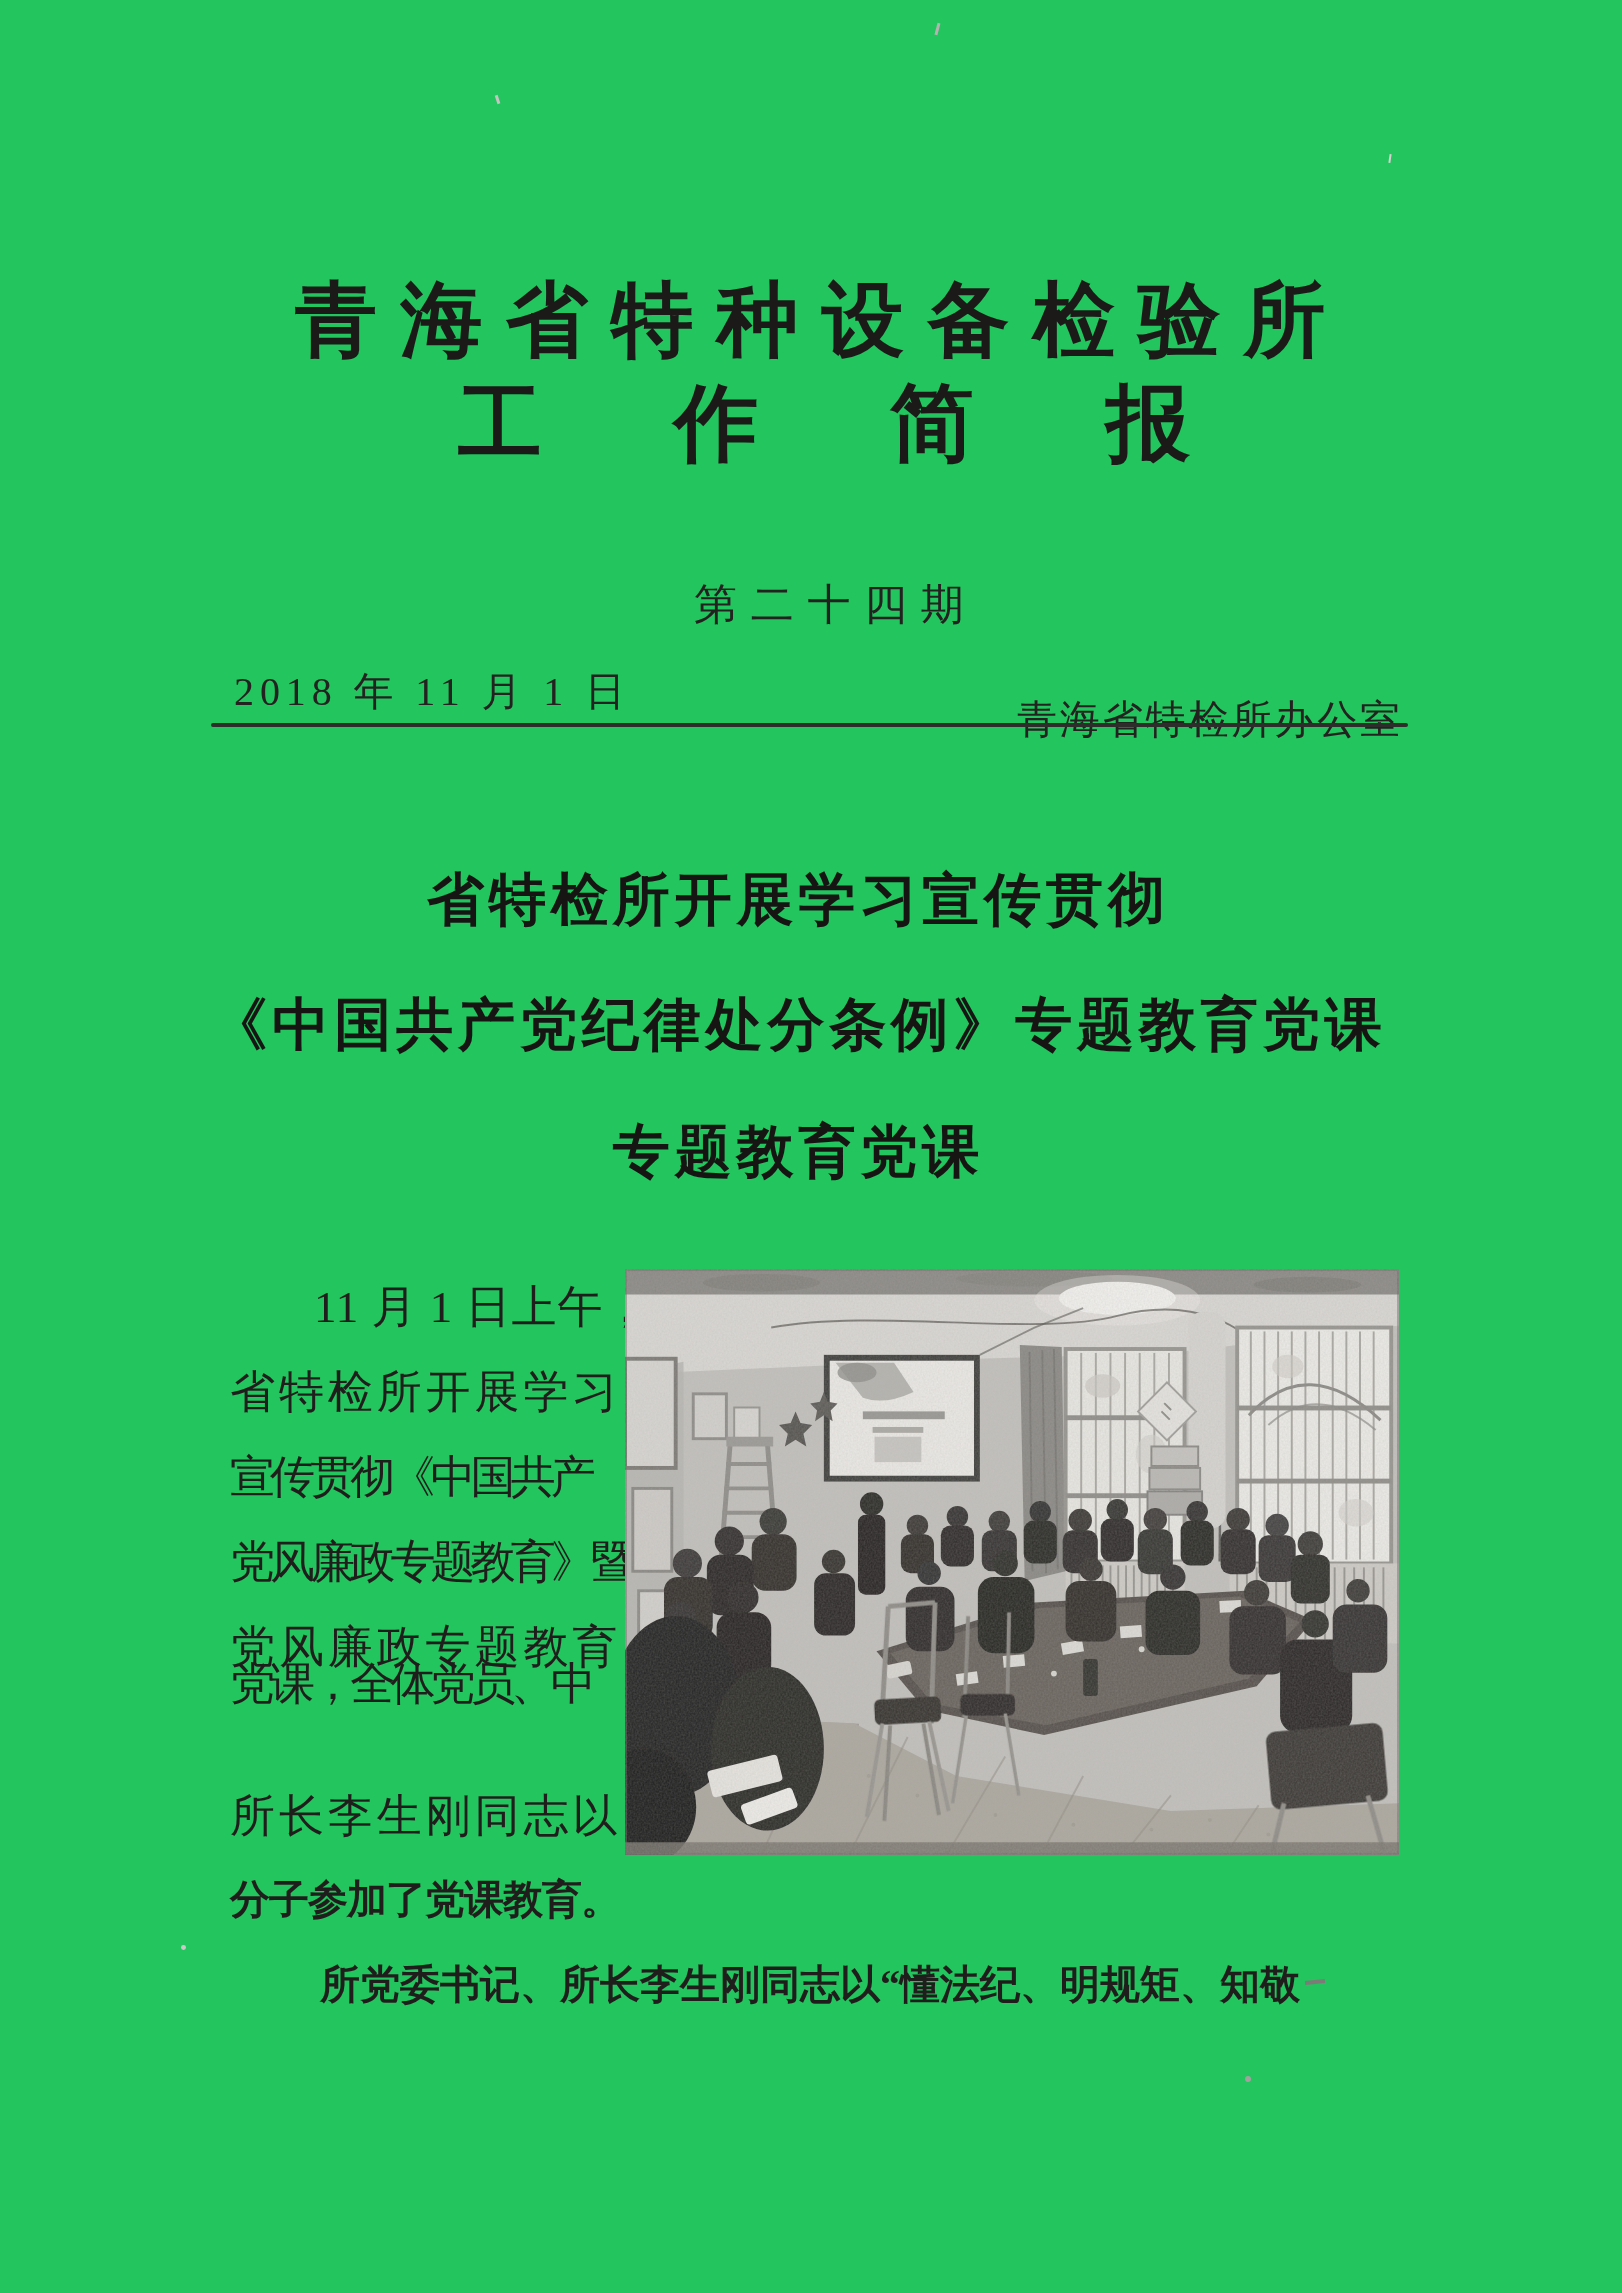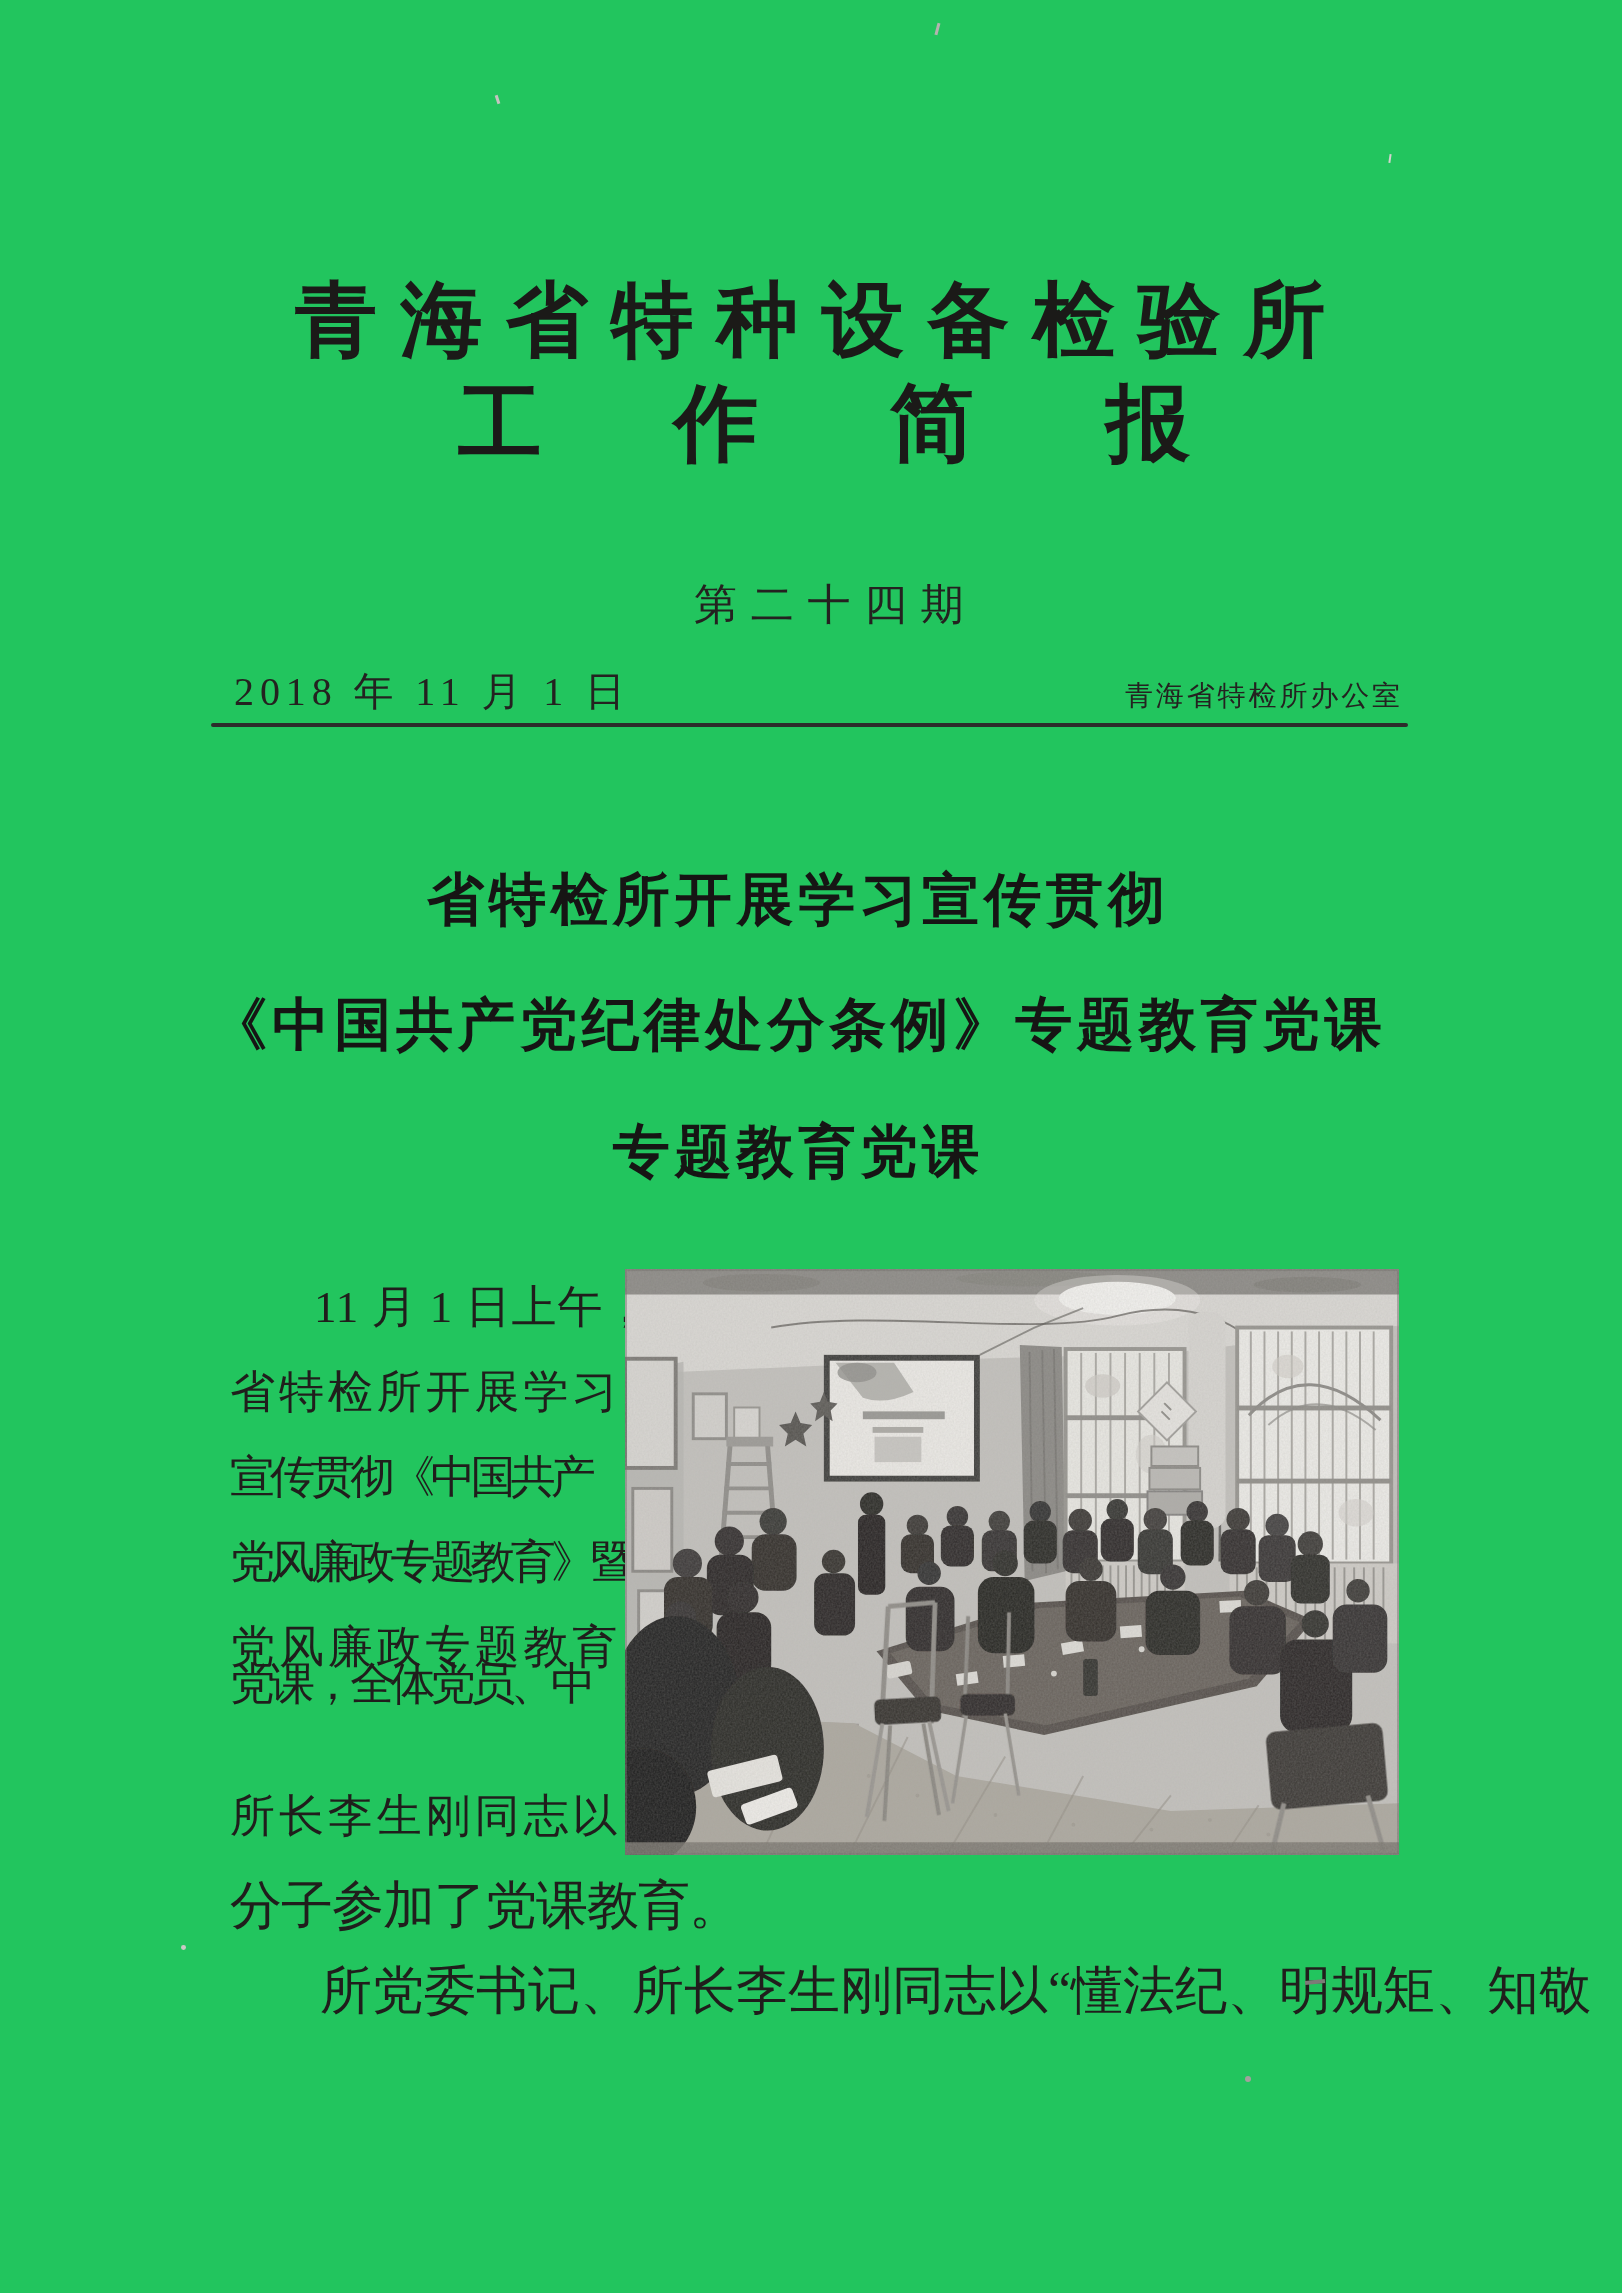--- a/index.html
+++ b/index.html
@@ -6,32 +6,32 @@
   .sheet{
     position:relative;width:1623px;height:2294px;margin:0 auto;
     background:#22c55e;overflow:hidden;
     font-family:"Liberation Serif","DejaVu Serif",serif;color:#21201d;
   }
   .abs{position:absolute;line-height:1;white-space:nowrap;}
   .mast1{left:295px;top:280px;font-size:82px;font-weight:700;letter-spacing:23.4px;color:#1b1a18;}
   .mast2{left:458px;top:382px;font-size:84px;font-weight:700;letter-spacing:132px;color:#1b1a18;}
   .issue{left:694px;top:583px;font-size:43px;letter-spacing:13.7px;color:#242220;}
   .date{left:234px;top:672px;font-size:40px;letter-spacing:5.9px;color:#242220;}
-  .office{right:220px;top:684px;font-size:28px;letter-spacing:2.9px;color:#242220;font-family:Liberation Mono, monospace;}
+  .office{right:220px;top:700px;font-size:40px;letter-spacing:2.9px;color:#242220;}
   .rule{left:211px;top:723px;width:1197px;height:3.9px;background:#2d2d2b;border-radius:2px;}
   .atitle{
     left:0;width:1597px;text-align:center;
     font-family:"Liberation Sans","DejaVu Sans",sans-serif;
     font-weight:700;font-size:57px;letter-spacing:4.9px;color:#161514;
   }
   .t1{top:871px;} .t2{top:996px;} .t3{top:1123px;}
   .bl{left:230px;font-size:45px;color:#201e1c;}
   .ls8{letter-spacing:3.9px;} .ls9{letter-spacing:-4.9px;}
   .ind{text-indent:84px;letter-spacing:1px;}
-  .bfull{left:230px;font-size:52px;color:#201e1c;}
+  .bfull{left:230px;font-size:40px;color:#201e1c;font-weight:bold;}
   .f1{top:1880px;letter-spacing:-1px;}
   .f2{top:1965px;text-indent:90px;letter-spacing:0;}
   .photo{left:625px;top:1269px;width:774px;height:586px;}
   .photo svg{display:block;width:774px;height:586px;}
   .speck{position:absolute;}
 </style>
 </head>
 <body>
 
 <div class="sheet">

